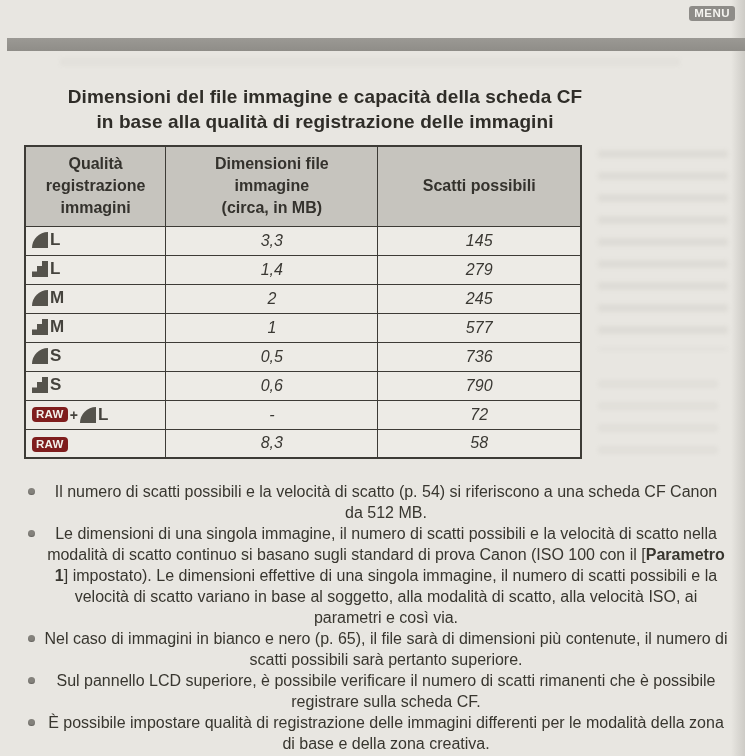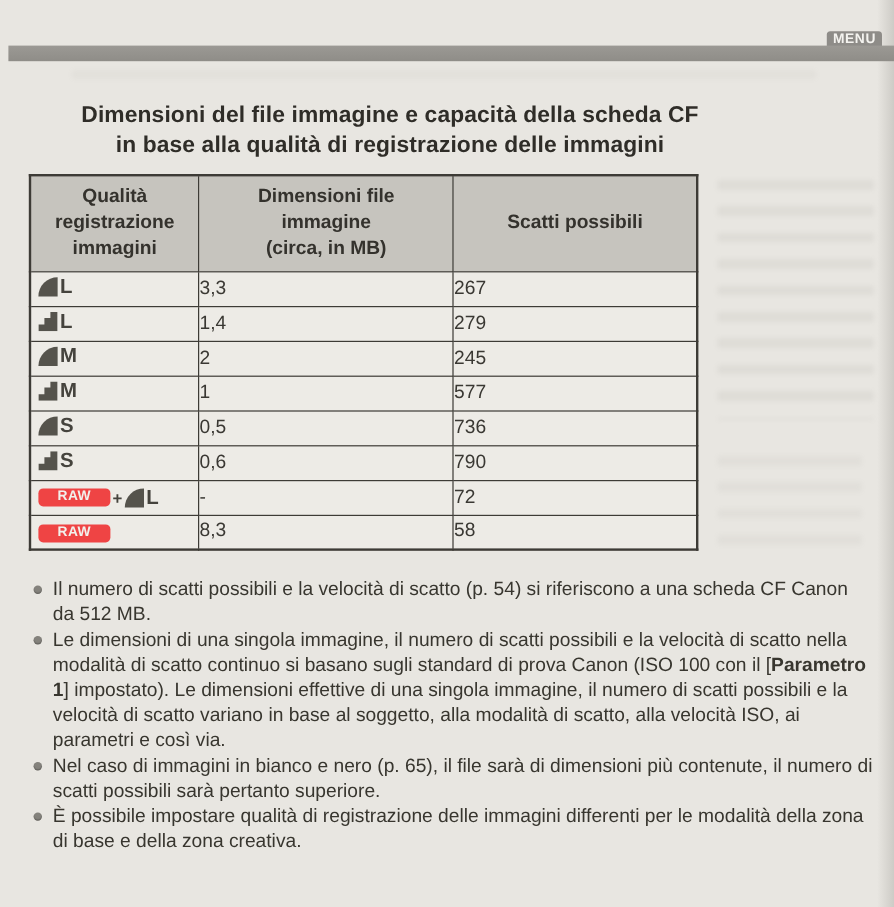--- a/index.html
+++ b/index.html
@@ -23,21 +23,20 @@
   }
   .bleed.b1 { left: 598px; top: 150px; width: 130px; height: 200px; }
   .bleed.b2 { left: 598px; top: 380px; width: 120px; height: 80px; opacity: 0.07; }
   .bleed.b3 { left: 60px; top: 58px; width: 620px; height: 20px; opacity: 0.06; }
 
   .page-header {
     position: absolute; top: 6px; left: 0; width: 737px;
     text-align: right; font-size: 15px; color: #45433e;
     display: flex; justify-content: flex-end; align-items: center; gap: 6px;
     padding-right: 2px;
-    margin-top: 20px;
   }
   .menu-badge {
     display: inline-block; background: #8e8c88; color: #f4f3ef;
     font-size: 11.5px; font-weight: bold; letter-spacing: 0.5px;
     padding: 2px 5px 1px; border-radius: 3px; line-height: 1;
   }
   .header-bar {
     position: absolute; top: 38px; left: 7px; width: 738px; height: 13px;
     background: linear-gradient(to bottom, #9b9994, #8f8d88);
   }
@@ -58,38 +57,39 @@
   table.quality-table th {
     background: #c6c4be; font-size: 16px; font-weight: bold; color: #34322d;
     text-align: center; vertical-align: middle; white-space: pre-line;
     height: 80px; line-height: 22px; padding: 4px 2px;
   }
   th.col-quality { width: 141px; }
   th.col-size { width: 213px; }
   th.col-shots { width: 204px; }
   table.quality-table td { height: 29px; font-size: 16px; color: #3a3833; }
   td.quality-cell { text-align: left; padding-left: 6px; }
-  td.num-cell { text-align: left; }
+  td.num-cell { text-align: center; font-style: italic; }
   .q-wrap { display: inline-flex; align-items: center; gap: 2px; }
   .q-label { font-weight: bold; font-size: 17px; color: #45433d; letter-spacing: 0.5px; }
   .icon-fine {
     display: inline-block; width: 16px; height: 16px; background: #55534c;
     border-top-left-radius: 100% 100%;
   }
   .icon-normal { display: inline-block; width: 16px; height: 16px; }
   .raw-badge {
-    display: inline-block; background: #ef4444; color: #f2f1ec;
-    font-size: 11.5px; font-weight: bold; padding: 2px 16px 1px;
+    display: inline-block; background: #7f1d1d; color: #f2f1ec;
+    font-size: 11.5px; font-weight: bold; padding: 2px 4px 1px;
     border-radius: 4px; line-height: 1; letter-spacing: 0.3px;
   }
   .plus-sign { font-weight: bold; color: #45433d; font-size: 14px; }
 
   ul.notes {
     position: absolute; top: 481px; left: 28px; width: 700px;
     list-style: none;
+    text-align: center;
   }
   ul.notes li {
     display: flex; gap: 9px; font-size: 16px; line-height: 21px; color: #38362f;
     margin-bottom: 0px;
   }
   .dot {
     flex: 0 0 auto; width: 7px; height: 7px; border-radius: 50%;
     background: #84827c; margin-top: 7px;
     box-shadow: inset 0 -1px 1px rgba(0,0,0,0.25);
   }
@@ -127,21 +127,21 @@
   </thead>
   <tbody>
     <tr>
       <td class="quality-cell">
         <span class="q-wrap">
             <span class="icon-fine"></span>
             <span class="q-label">L</span>
           </span>
       </td>
       <td class="num-cell">3,3</td>
-      <td class="num-cell">267</td>
+      <td class="num-cell">145</td>
     </tr>
     <tr>
       <td class="quality-cell">
         <span class="q-wrap">
             <span class="icon-normal"><svg width="16" height="16" viewBox="0 0 16 16">
                 <polygon points="0,16 0,10.5 5,10.5 5,5 10,5 10,0 16,0 16,16" fill="#55534c"></polygon>
               </svg></span>
             <span class="q-label">L</span>
           </span>
       </td>
@@ -226,15 +226,19 @@
     <div>
       <span class="note-text">Le dimensioni di una singola immagine, il numero di scatti possibili e la velocità di scatto nella modalità di scatto continuo si basano sugli standard di prova Canon (ISO 100 con il [</span><span class="note-text note-bold">Parametro 1</span><span class="note-text">] impostato). Le dimensioni effettive di una singola immagine, il numero di scatti possibili e la velocità di scatto variano in base al soggetto, alla modalità di scatto, alla velocità ISO, ai parametri e così via.</span>
     </div>
   </li>
   <li>
     <span class="dot"></span>
     <div><span class="note-text">Nel caso di immagini in bianco e nero (p. 65), il file sarà di dimensioni più contenute, il numero di scatti possibili sarà pertanto superiore.</span></div>
   </li>
   <li>
     <span class="dot"></span>
+    <div><span class="note-text">Sul pannello LCD superiore, è possibile verificare il numero di scatti rimanenti che è possibile registrare sulla scheda CF.</span></div>
+  </li>
+  <li>
+    <span class="dot"></span>
     <div><span class="note-text">È possibile impostare qualità di registrazione delle immagini differenti per le modalità della zona di base e della zona creativa.</span></div>
   </li>
 </ul>
 
 </body></html>

